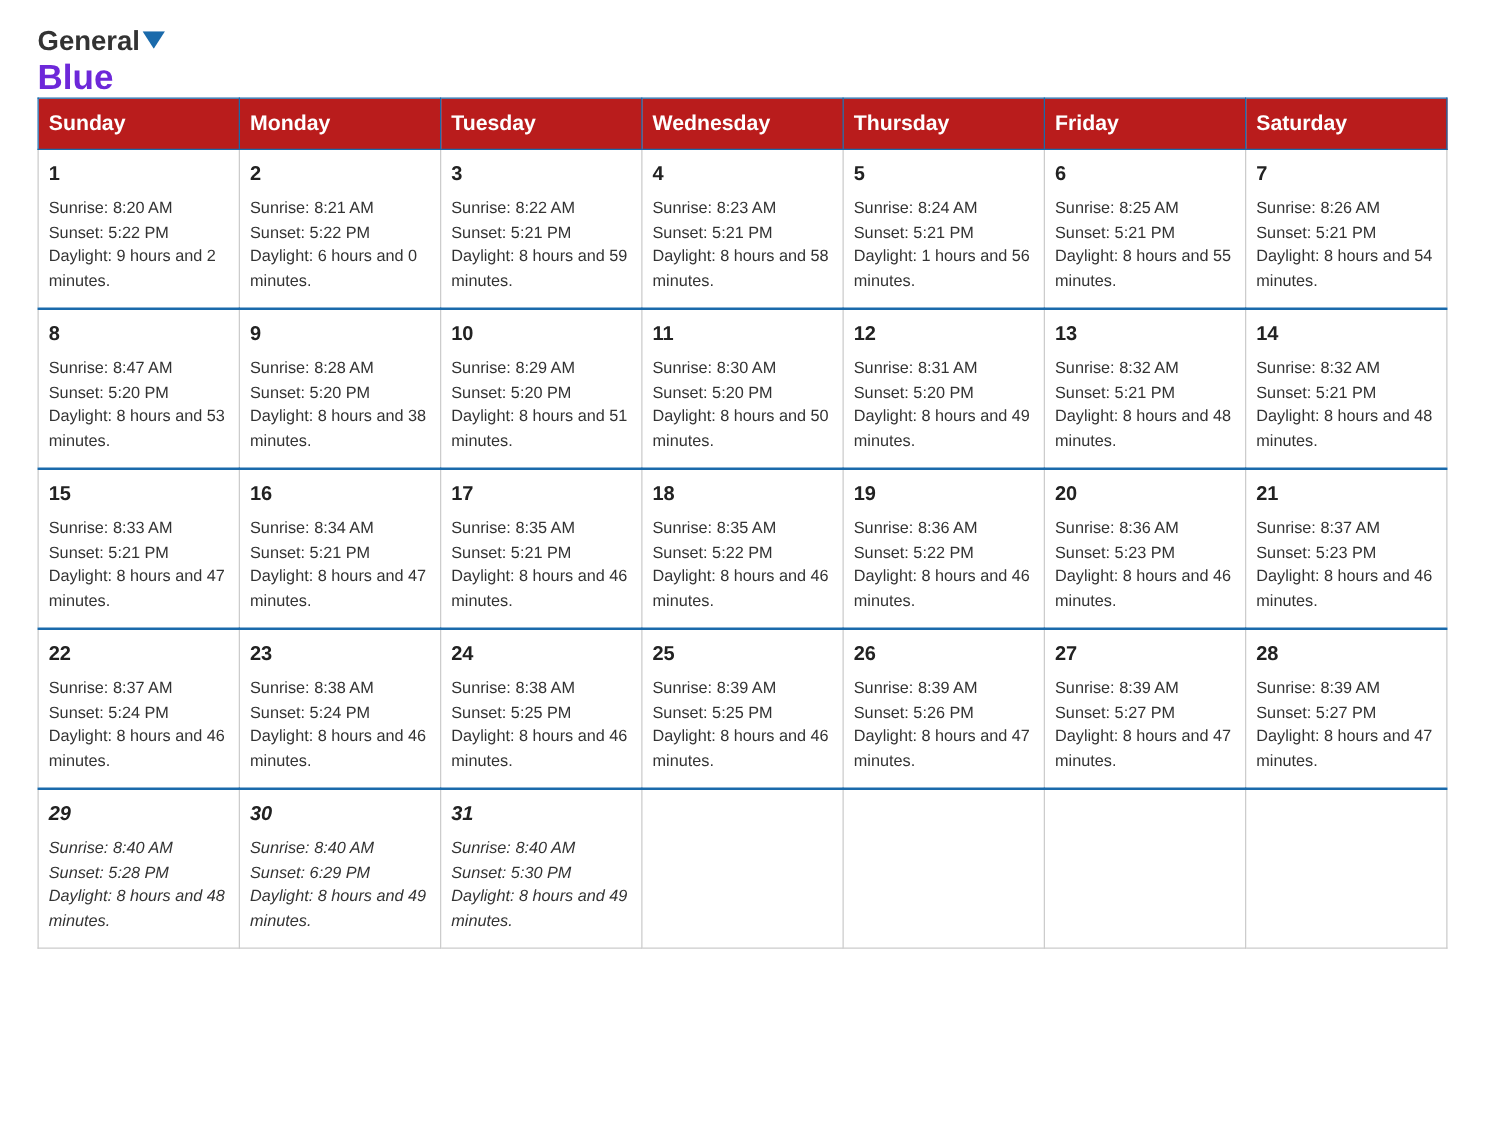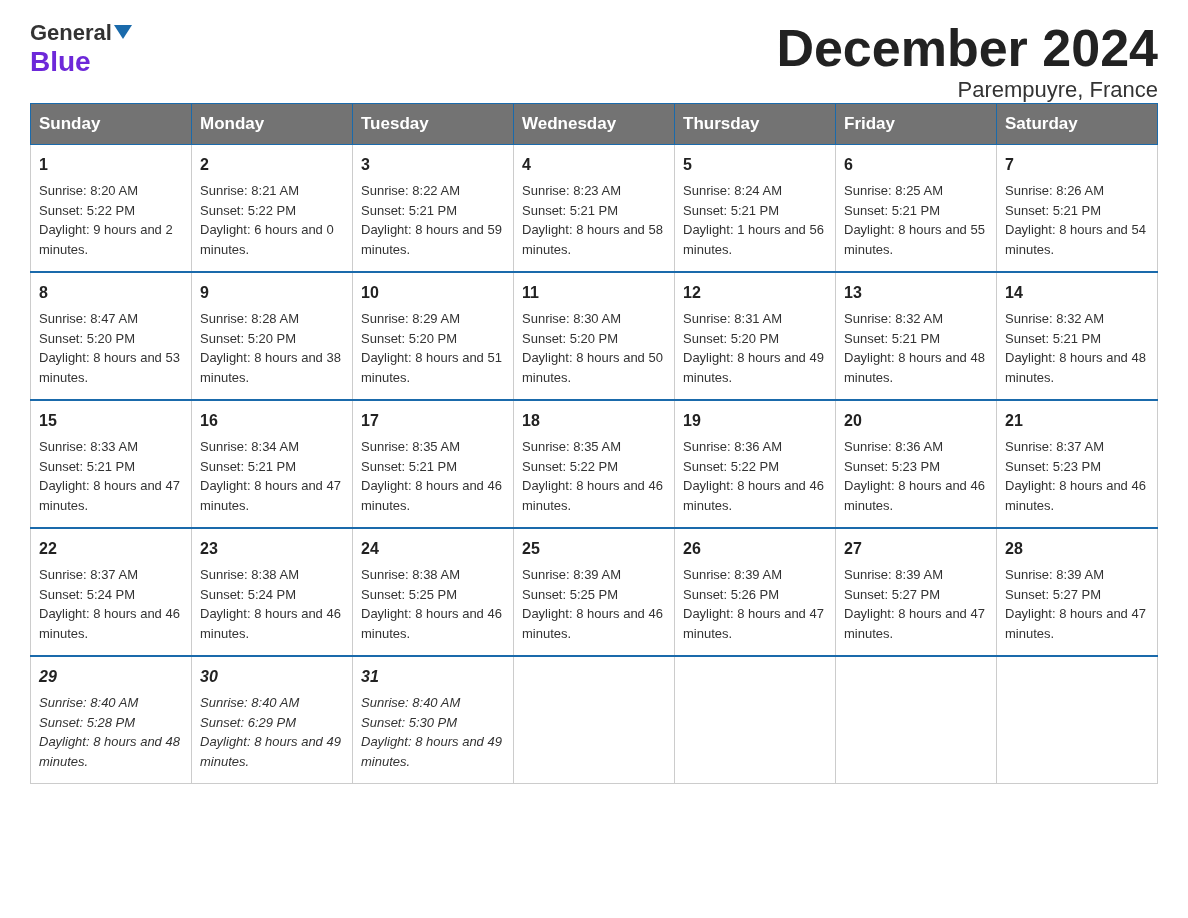--- a/index.html
+++ b/index.html
@@ -48,21 +48,21 @@
       font-size: 22px;
       font-weight: normal;
       color: #333;
     }
     table {
       width: 100%;
       border-collapse: collapse;
       table-layout: fixed;
     }
     thead tr th {
-      background-color: #737373;
+      background-color: #b91c1c;
       color: #fff;
       font-size: 17px;
       font-weight: bold;
       padding: 10px 8px;
       text-align: left;
       border: 1px solid #1a6aab;
     }
     tbody tr td {
       vertical-align: top;
       padding: 8px 8px 12px 8px;
@@ -93,24 +93,20 @@
   <div class="logo">
     <div class="logo-line1">
       <span class="logo-text">General</span>
       <span style="display:inline-block; margin-left:2px; margin-top:2px;">
         <svg width="18" height="14" viewBox="0 0 18 14">
           <polygon points="0,0 18,0 9,14" fill="#1a6aab"></polygon>
         </svg>
       </span>
     </div>
     <div class="logo-line2">Blue</div>
-  </div>
-  <div class="title-block">
-    <h1>December 2024</h1>
-    <h2>Parempuyre, France</h2>
   </div>
 </div>
 
 <table>
   <thead>
     <tr id="header-row">
     <th>Sunday</th>
         <th>Monday</th>
         <th>Tuesday</th>
         <th>Wednesday</th>

